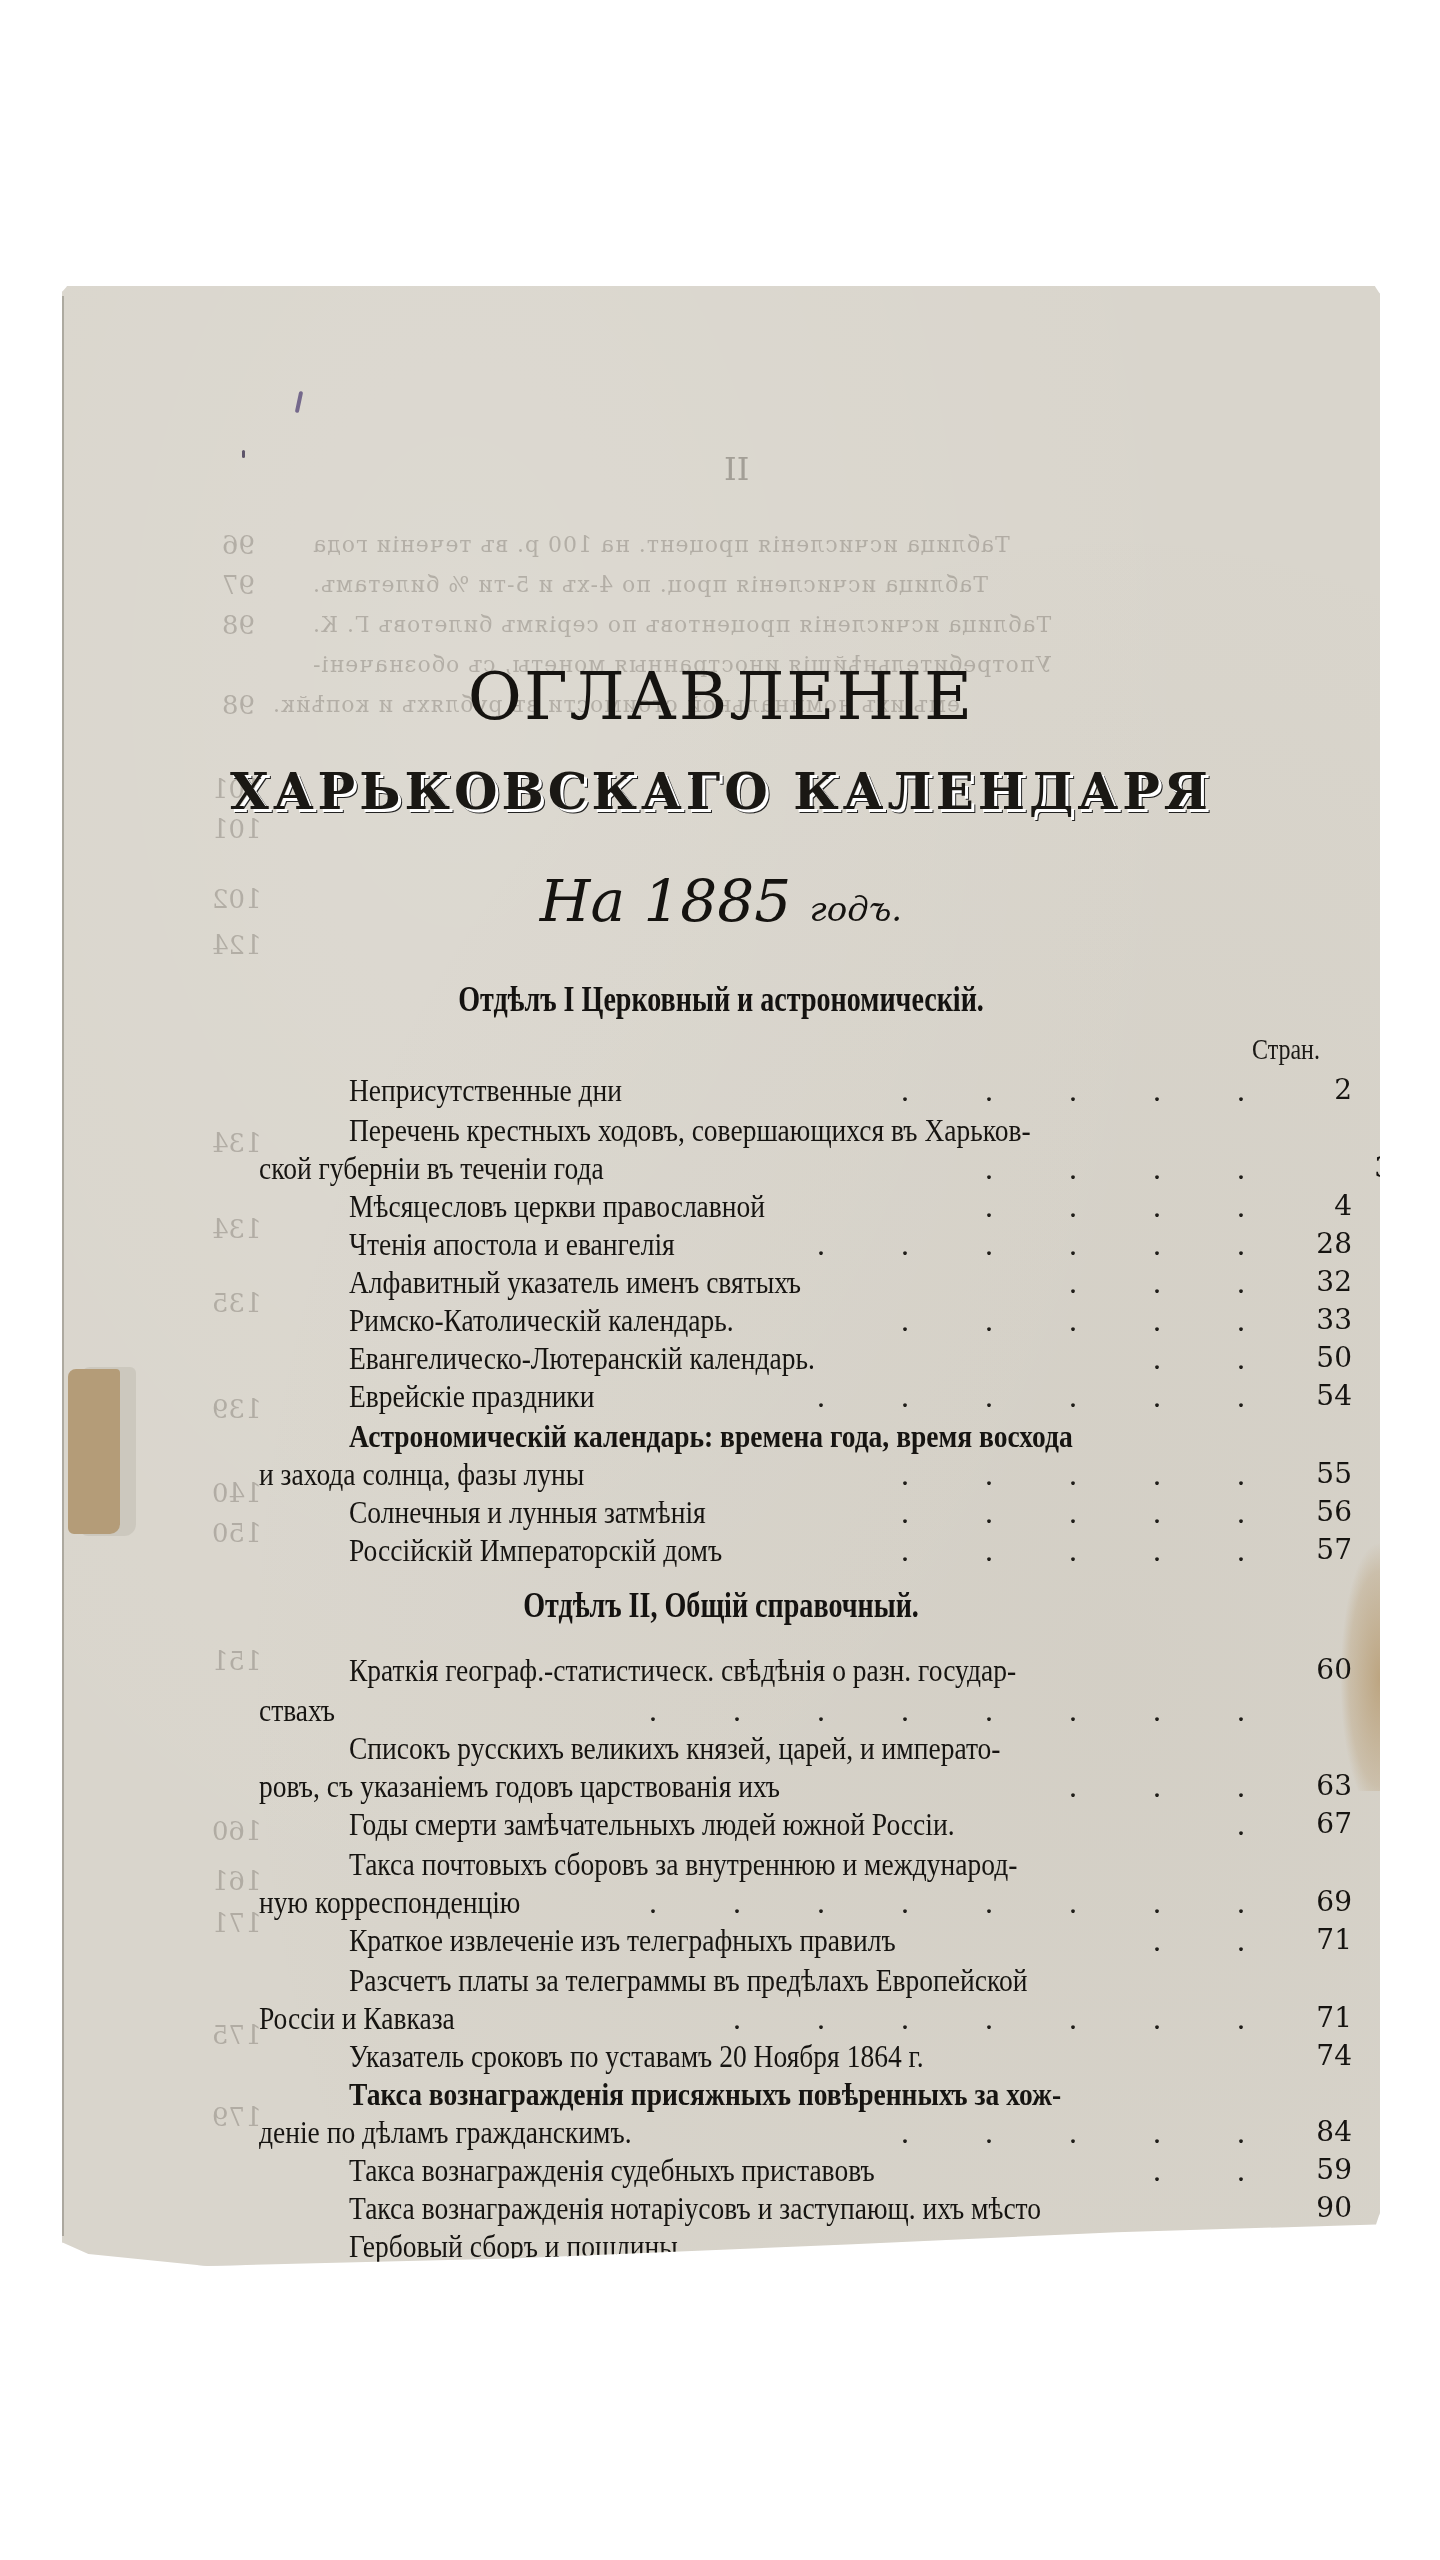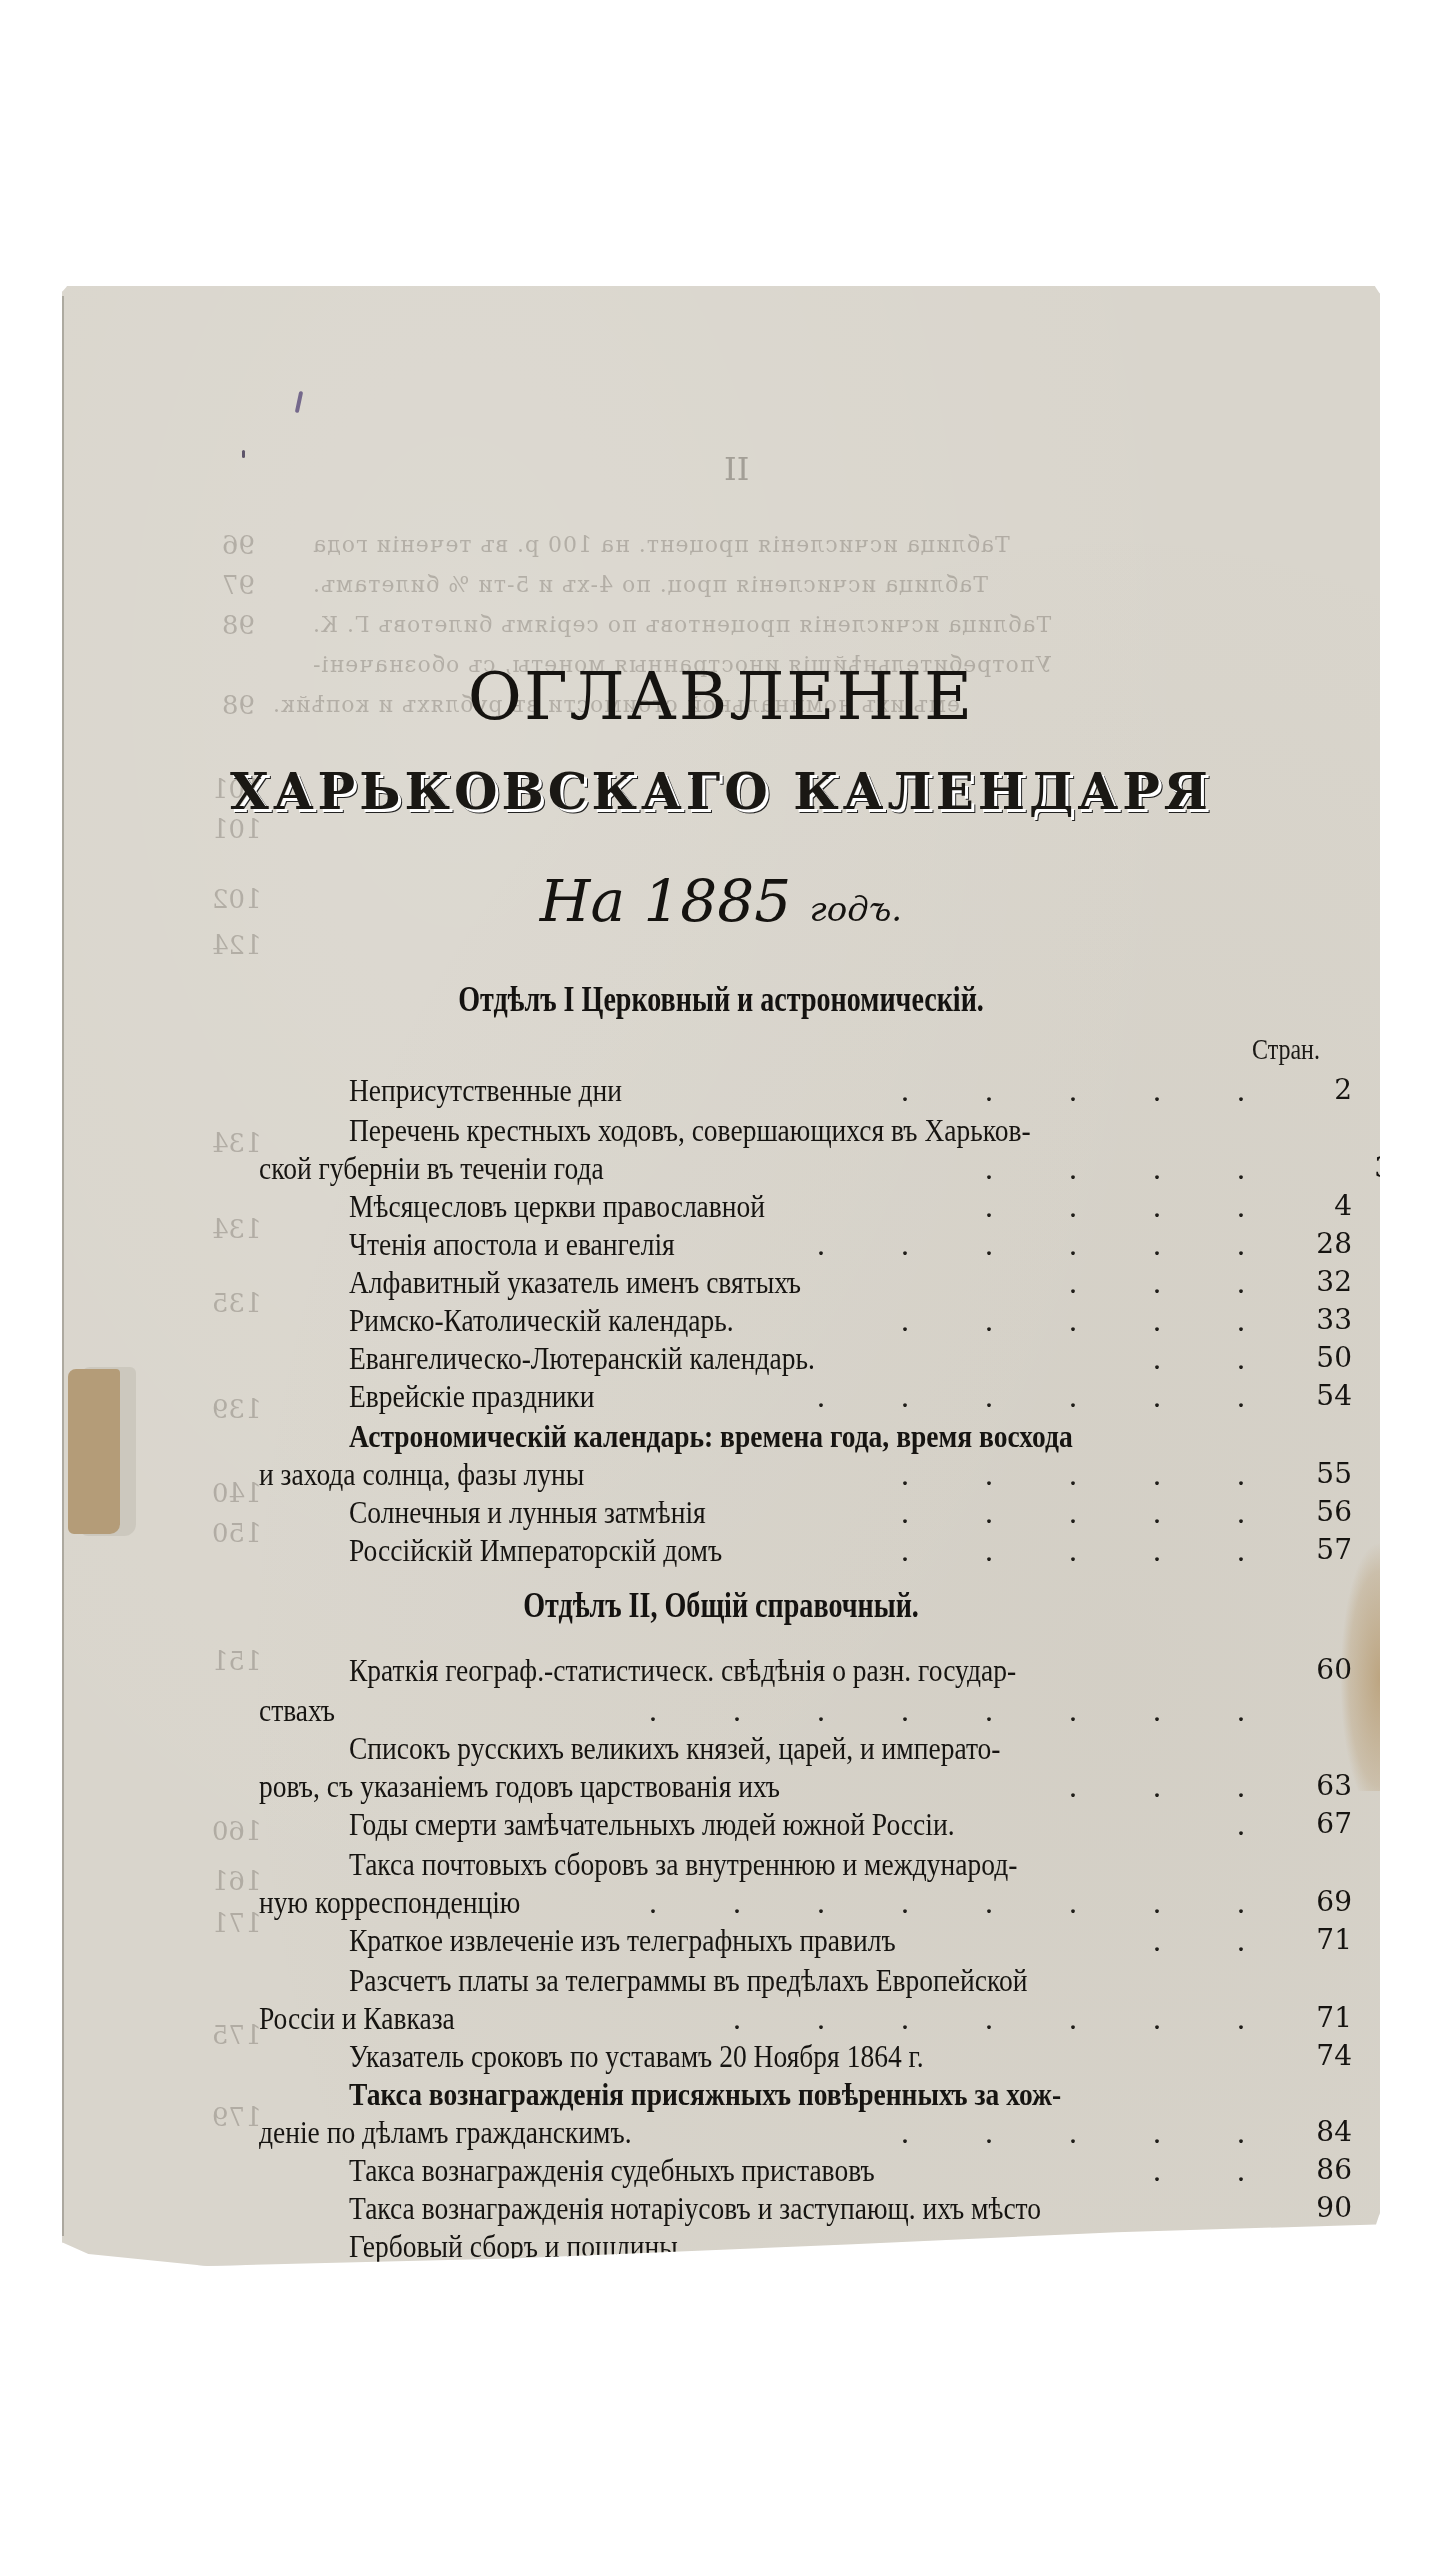--- a/index.html
+++ b/index.html
@@ -227,21 +227,21 @@
     <span class="txt">Такса вознагражденія присяжныхъ повѣренныхъ за хож-</span>
   </div>
   <div class="line cont" style="top:1826px;">
     <span class="txt">деніе по дѣламъ гражданскимъ.</span>
     <span class="dots">. . . . .</span>
     <span class="pg">84</span>
   </div>
   <div class="line" style="top:1864px;">
     <span class="txt">Такса вознагражденія судебныхъ приставовъ</span>
     <span class="dots">. .</span>
-    <span class="pg">86</span>
+    <span class="pg">59</span>
   </div>
   <div class="line" style="top:1902px;">
     <span class="txt">Такса вознагражденія нотаріусовъ и заступающ. ихъ мѣсто</span>
     <span class="pg">90</span>
   </div>
   <div class="line" style="top:1940px;">
     <span class="txt">Гербовый сборъ и пошлины</span>
     <span class="dots">. . . . .</span>
     <span class="pg">92</span>
   </div>

